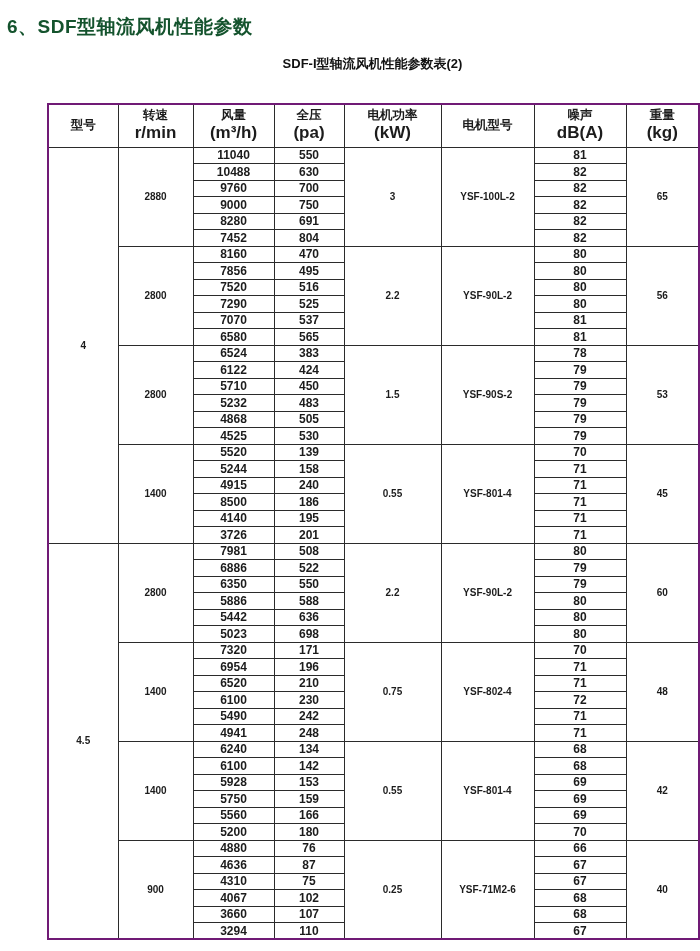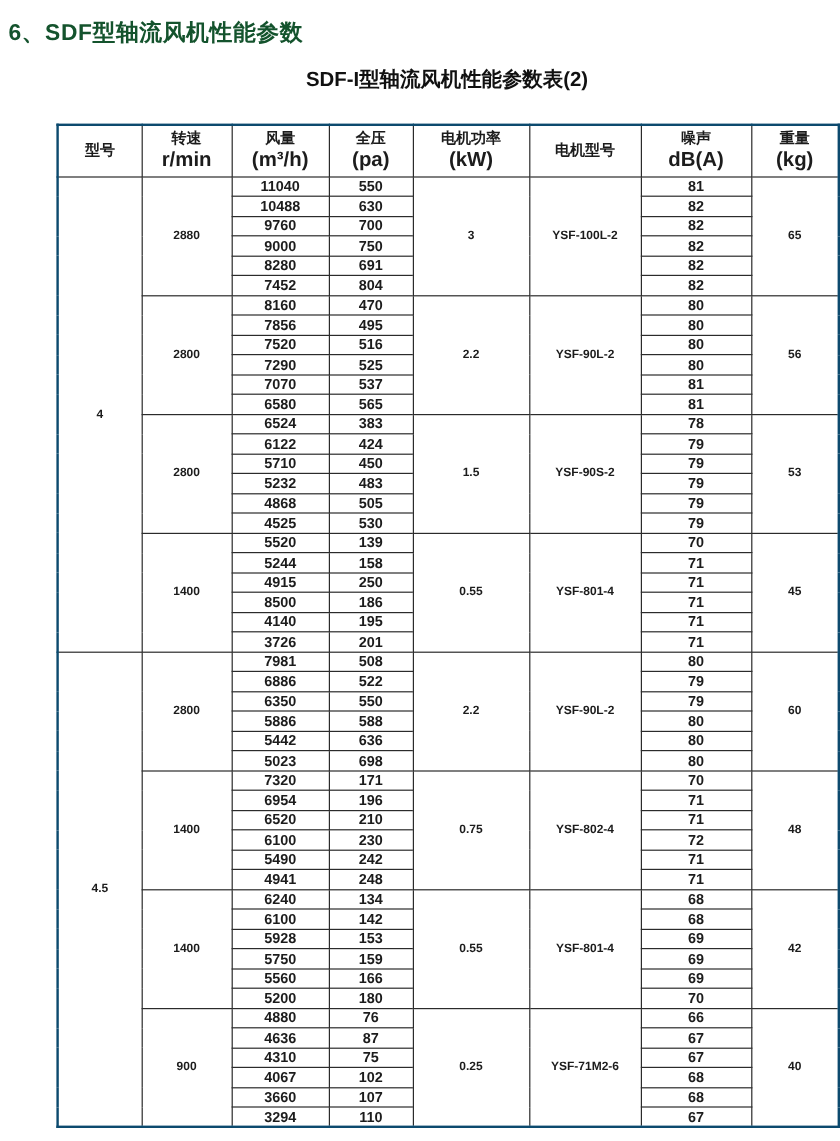--- a/index.html
+++ b/index.html
@@ -18,32 +18,32 @@
     font-weight: bold;
     letter-spacing: 0.5px;
     color: #14532d;
     white-space: nowrap;
   }
   .table-title {
     position: absolute;
     left: 47px; top: 55px;
     width: 651px;
     text-align: center;
-    font-size: 17px;
+    font-size: 13px;
     font-weight: bold;
     color: #111;
     white-space: nowrap;
   }
   table.spec {
     position: absolute;
     left: 47px; top: 103px;
     width: 651px; height: 836px;
     border-collapse: collapse;
     table-layout: fixed;
-    border: 2px solid #0c4a6e;
+    border: 2px solid #701a75;
   }
   table.spec th, table.spec td {
     border: 1px solid #2b2b2b;
     text-align: center;
     vertical-align: middle;
     font-weight: bold;
     color: #1c1c1c;
     padding: 0;
     overflow: hidden;
   }
@@ -218,21 +218,21 @@
         <td class="cell-num">70</td>
         <td class="cell-merged" rowspan="6">45</td>
       </tr>
       <tr>
         <td class="cell-num">5244</td>
         <td class="cell-num">158</td>
         <td class="cell-num">71</td>
       </tr>
       <tr>
         <td class="cell-num">4915</td>
-        <td class="cell-num">250</td>
+        <td class="cell-num">240</td>
         <td class="cell-num">71</td>
       </tr>
       <tr>
         <td class="cell-num">8500</td>
         <td class="cell-num">186</td>
         <td class="cell-num">71</td>
       </tr>
       <tr>
         <td class="cell-num">4140</td>
         <td class="cell-num">195</td>

